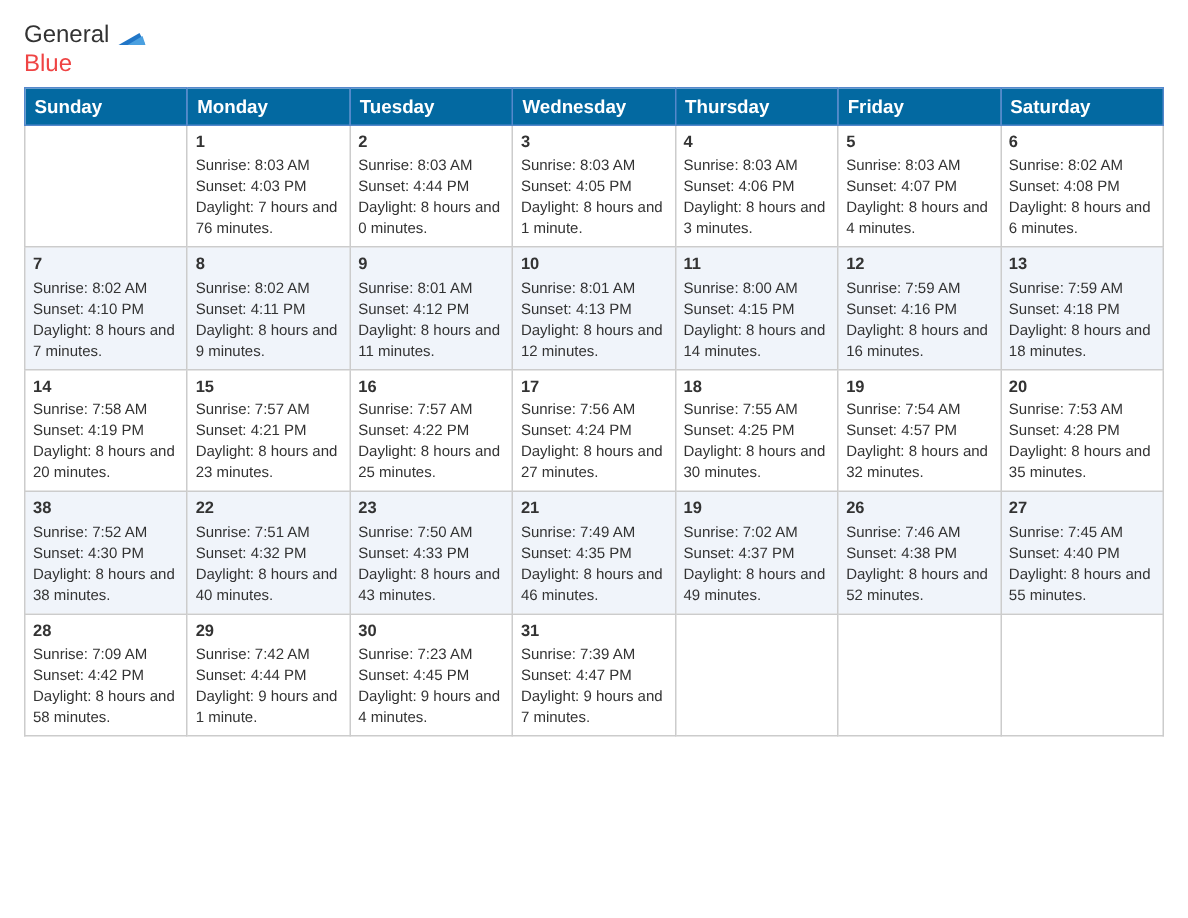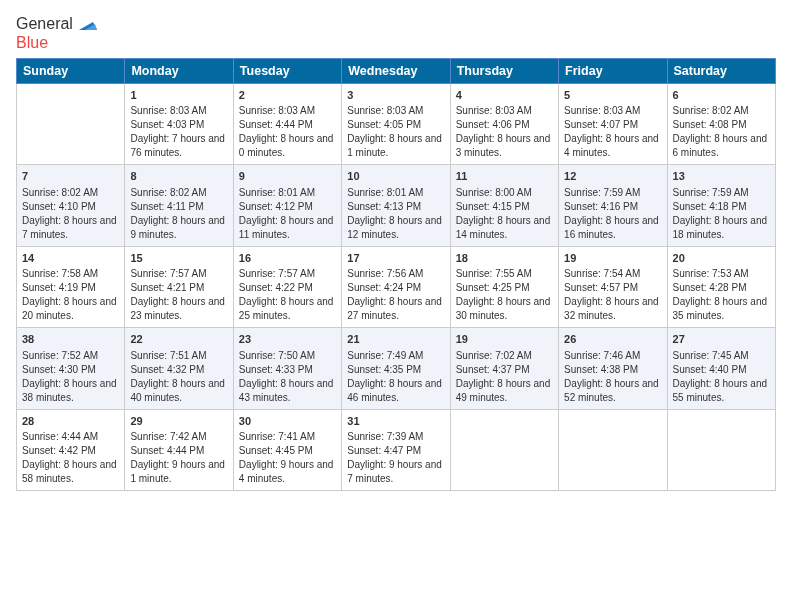--- a/index.html
+++ b/index.html
@@ -285,33 +285,33 @@
           <td>
             <span class="day-num">27</span>
             <div>Sunrise: 7:45 AM</div>
             <div>Sunset: 4:40 PM</div>
             <div>Daylight: 8 hours and 55 minutes.</div>
           </td>
         </tr>
         <tr>
           <td>
             <span class="day-num">28</span>
-            <div>Sunrise: 4:44 AM</div>
+            <div>Sunrise: 7:09 AM</div>
             <div>Sunset: 4:42 PM</div>
             <div>Daylight: 8 hours and 58 minutes.</div>
           </td>
           <td>
             <span class="day-num">29</span>
             <div>Sunrise: 7:42 AM</div>
             <div>Sunset: 4:44 PM</div>
             <div>Daylight: 9 hours and 1 minute.</div>
           </td>
           <td>
             <span class="day-num">30</span>
-            <div>Sunrise: 7:41 AM</div>
+            <div>Sunrise: 7:23 AM</div>
             <div>Sunset: 4:45 PM</div>
             <div>Daylight: 9 hours and 4 minutes.</div>
           </td>
           <td>
             <span class="day-num">31</span>
             <div>Sunrise: 7:39 AM</div>
             <div>Sunset: 4:47 PM</div>
             <div>Daylight: 9 hours and 7 minutes.</div>
           </td>
           <td class="day-cell-empty" style="background: rgb(255, 255, 255);"></td>

